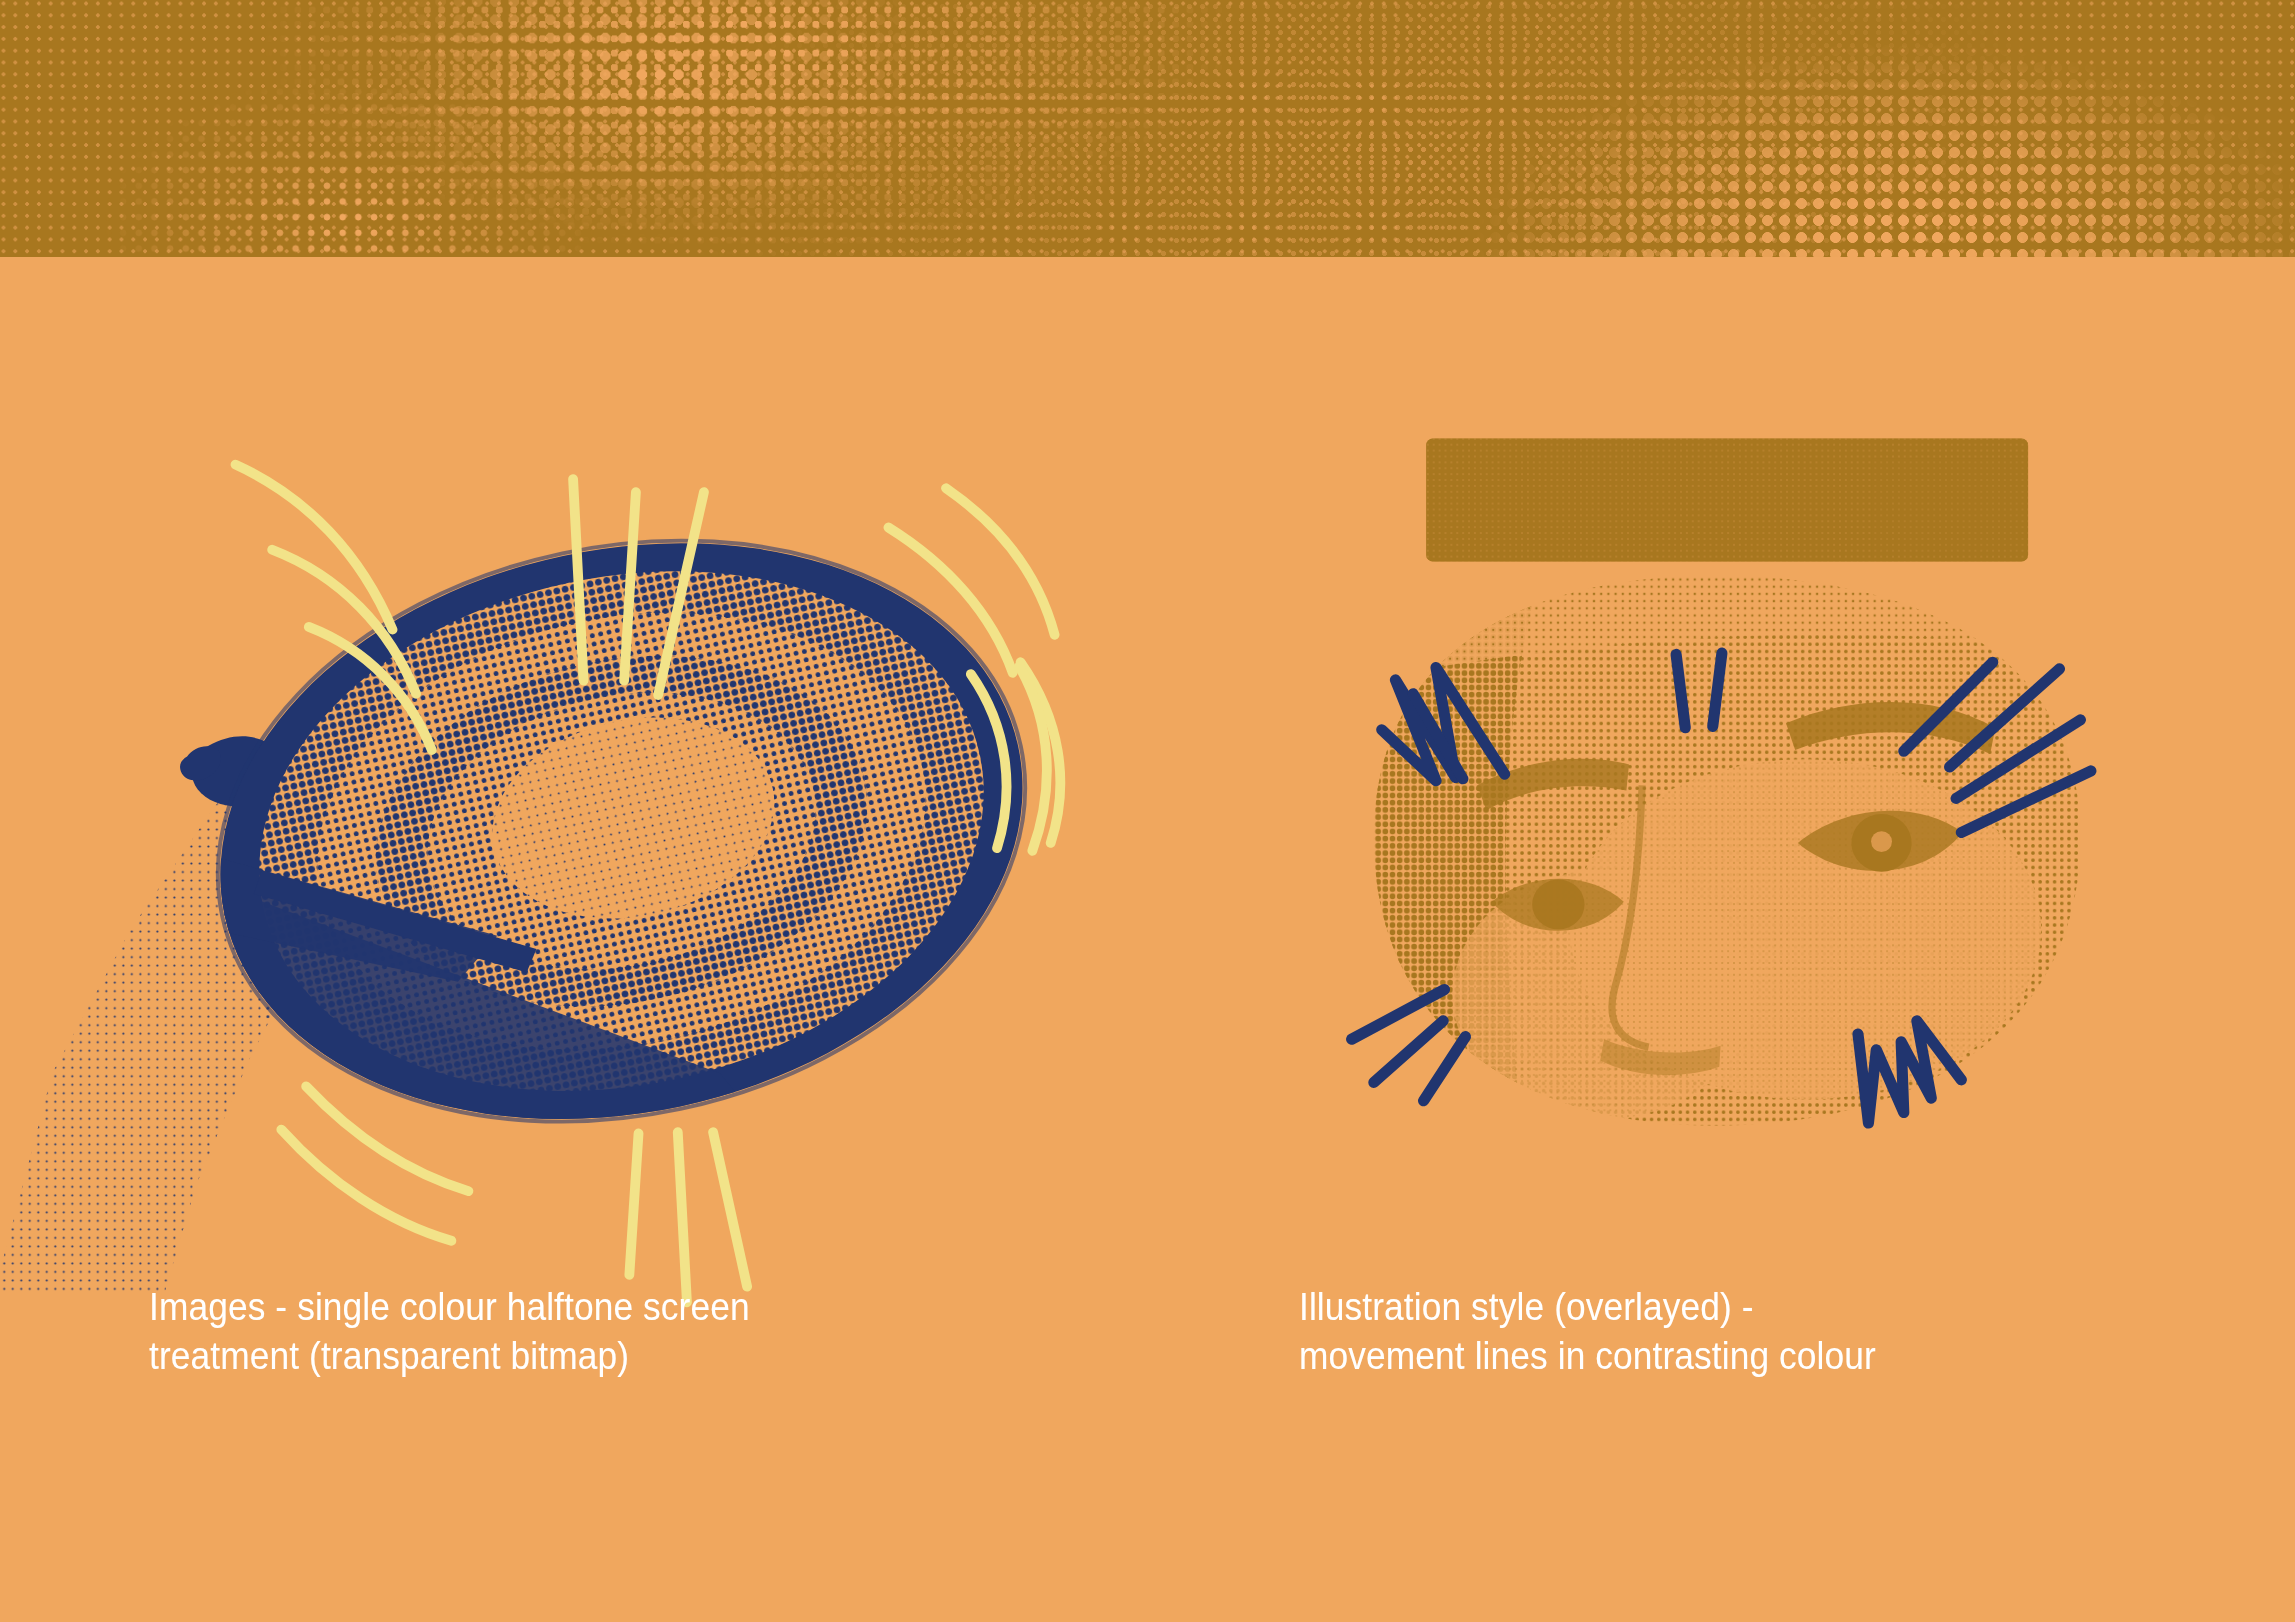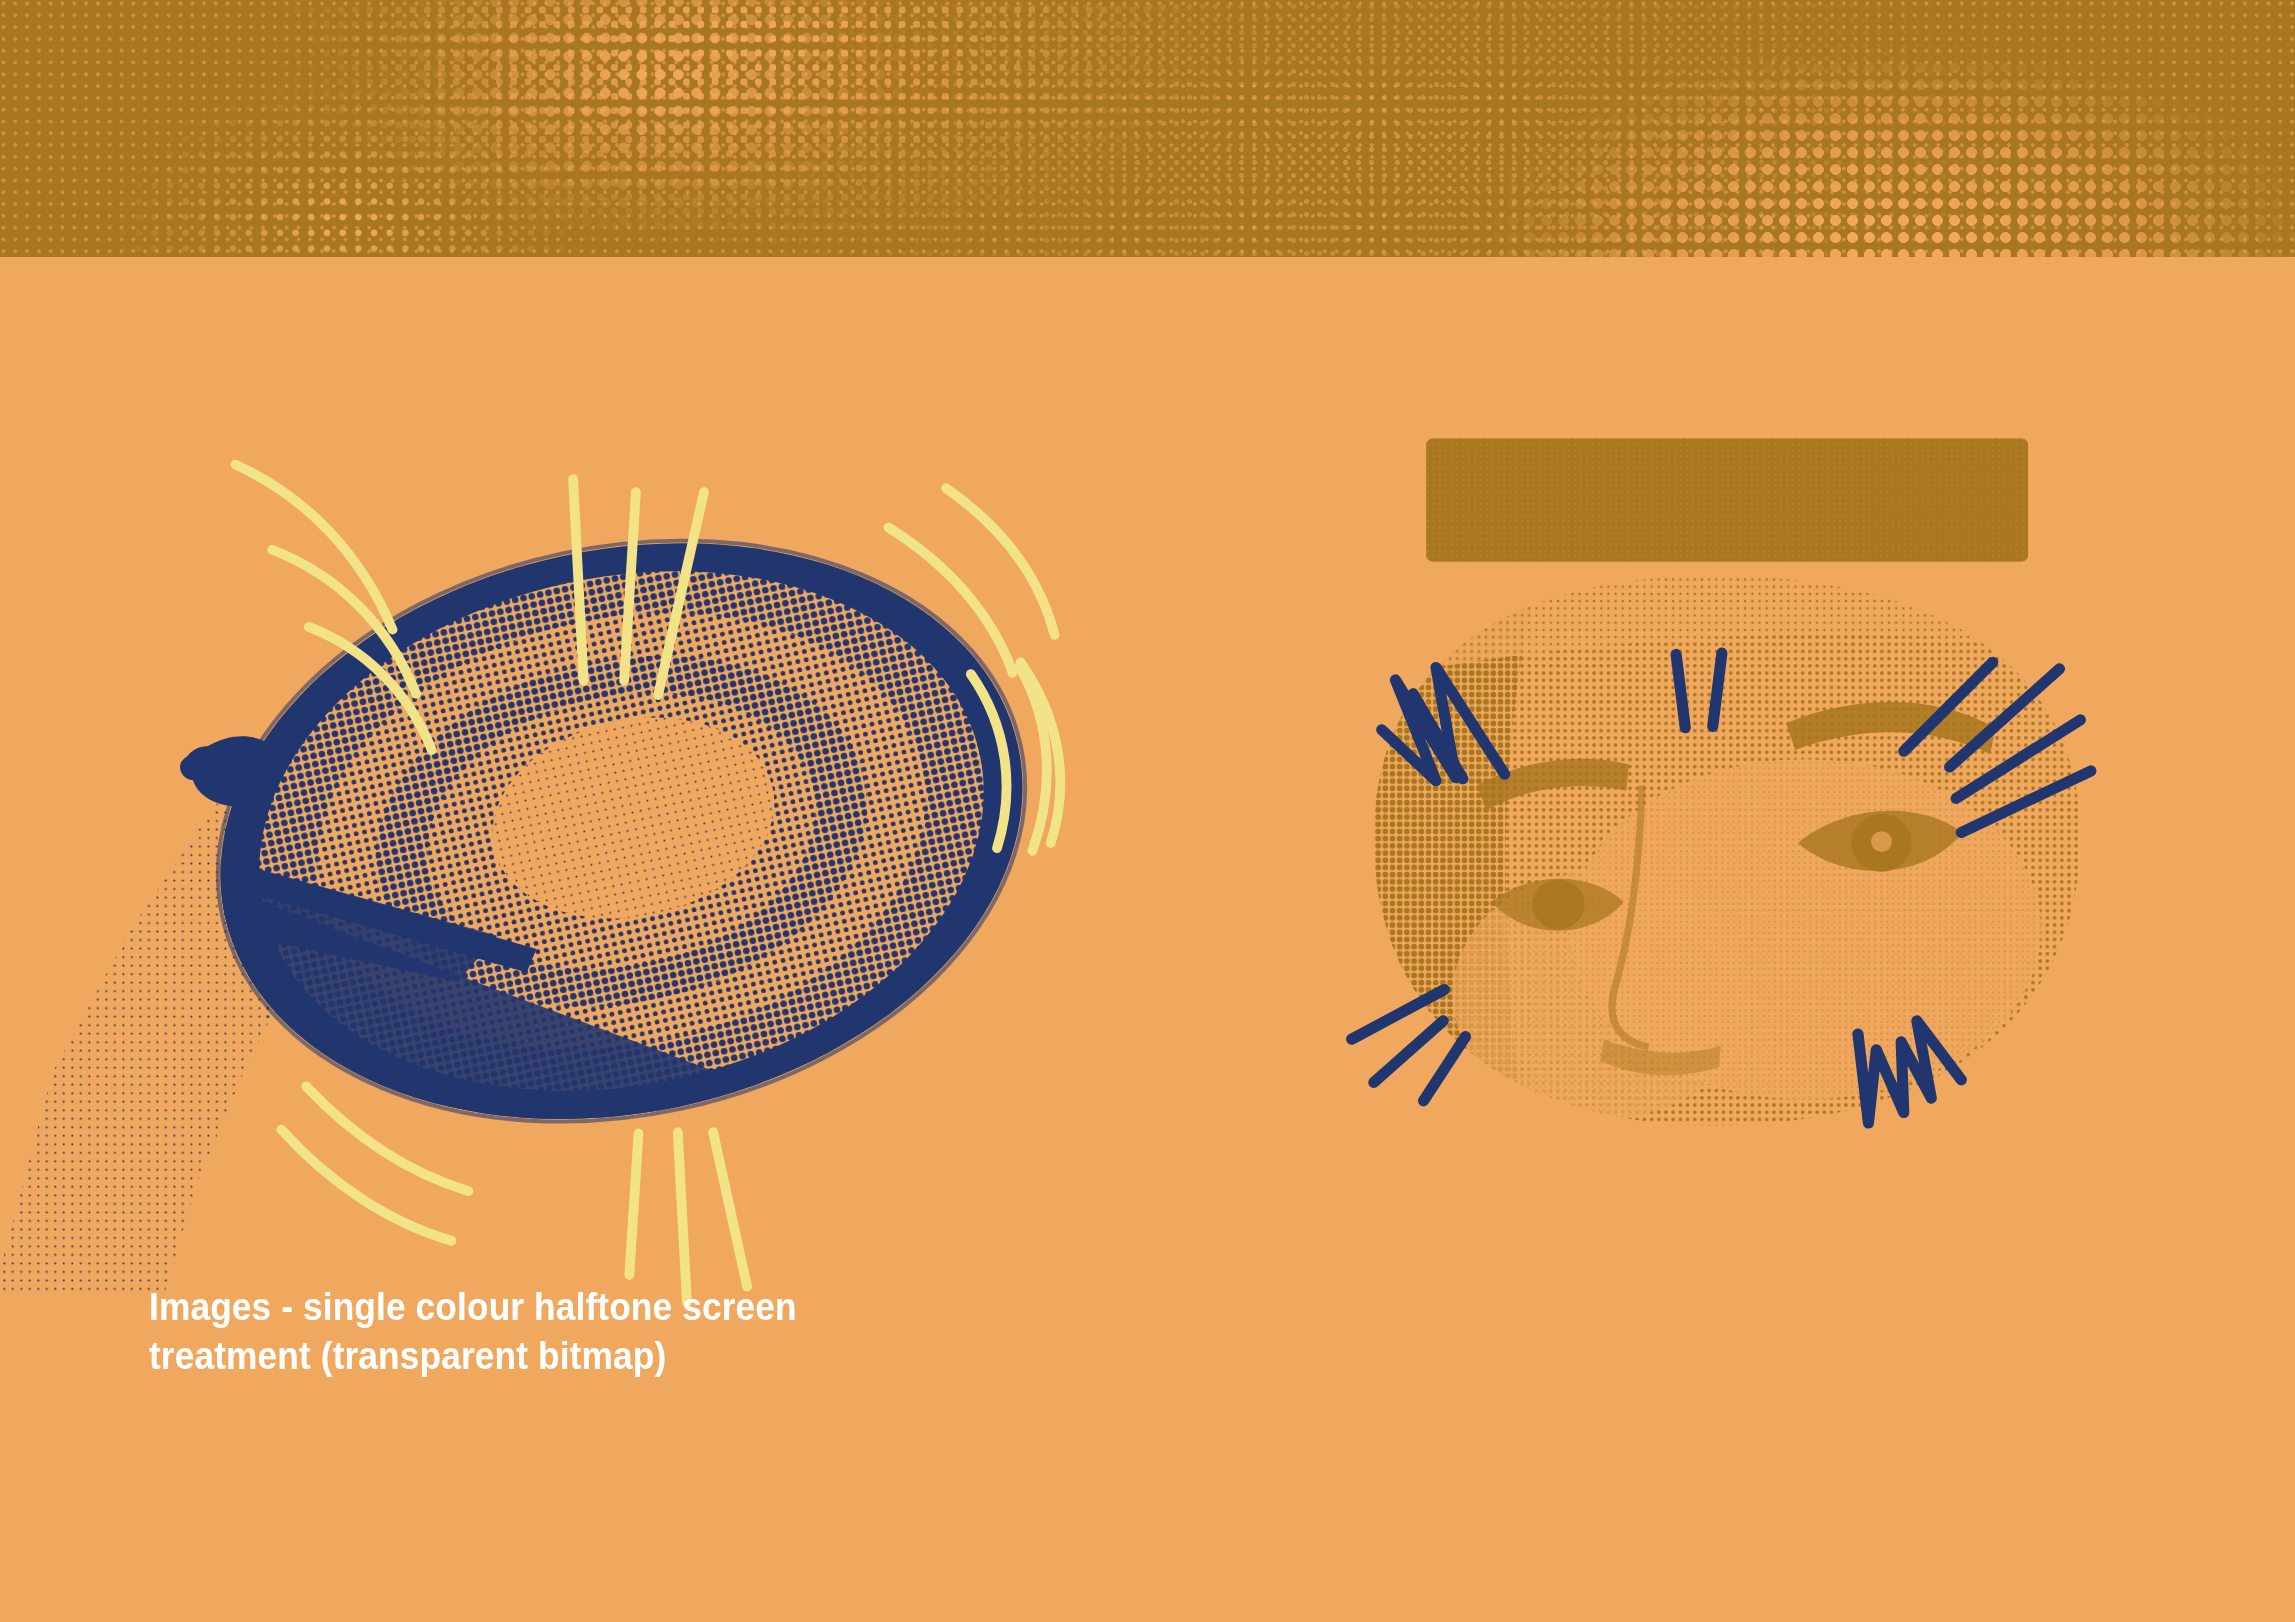--- a/index.html
+++ b/index.html
@@ -73,21 +73,21 @@
     overflow: visible;
   }
 
   
   .caption {
     position: absolute;
     color: #FFFFFF;
     font-size: 38px;
     line-height: 1.30;
     letter-spacing: 0.1px;
-    font-weight: 700;
+    font-weight: 400;
     white-space: pre-line;
     text-shadow: 0 0 0.7px rgba(255,255,255,.25);
   }
   .caption-left  { left: 149px;  top: 1283px; width: 1021px; }
   .caption-right { left: 1299px; top: 1283px; width: 982px; }
 
   
   .caption span {
     display: inline-block;
     transform: scaleX(.93);
@@ -274,15 +274,17 @@
       <path d="M2100 1654 L2206 1560"></path>
       <path d="M2176 1682 L2240 1584"></path>
 
       <path d="M2840 1580 L2856 1716 L2868 1604 L2910 1700 L2906 1592 L2952 1678 L2930 1560 L2998 1650"></path>
     </g>
   </svg>
 
   <div class="caption caption-left"><span>Images - single colour halftone screen
 treatment (transparent bitmap)</span></div>
 
+  <div class="caption caption-right"><span>Illustration style (overlayed) -
+movement lines in contrasting colour</span></div>
 
 </div>
 
 
 </body></html>

